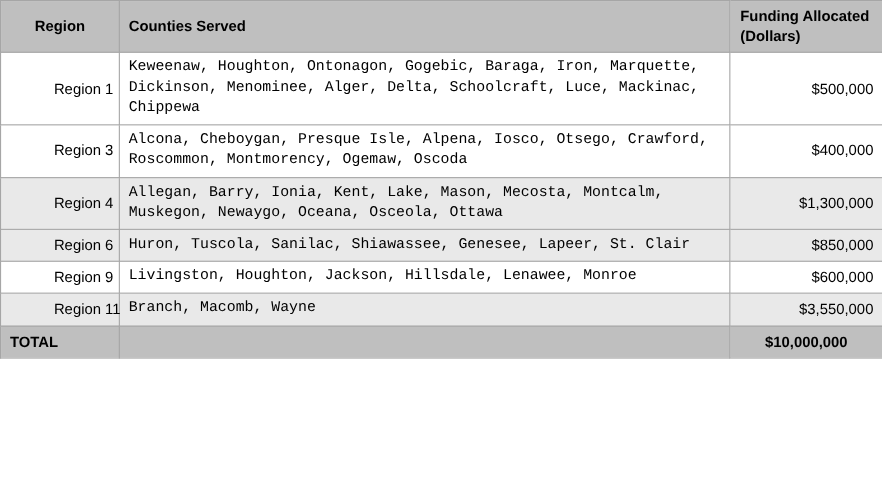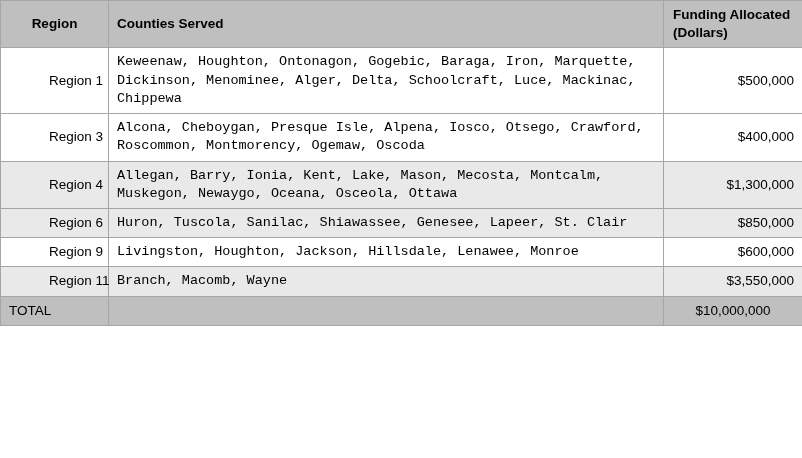--- a/index.html
+++ b/index.html
@@ -59,21 +59,21 @@
     white-space: nowrap;
   }
   tbody tr.shaded td {
     background: #e9e9e9;
   }
   tbody tr.plain td {
     background: #ffffff;
   }
   tfoot td {
     background: #bfbfbf;
-    font-weight: normal;
+    font-weight: bold;
   }
   tfoot td.total-label {
     text-align: left;
   }
   tfoot td.total-amount {
     text-align: center;
   }
 </style>
 </head>
 <body>

